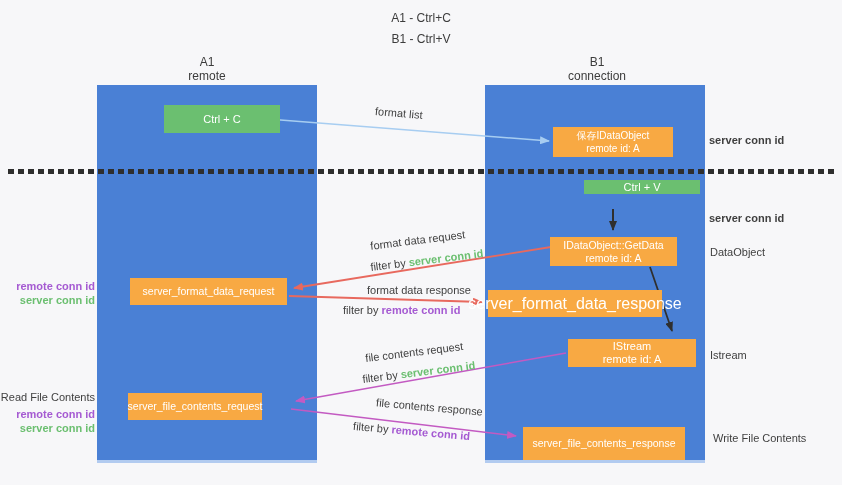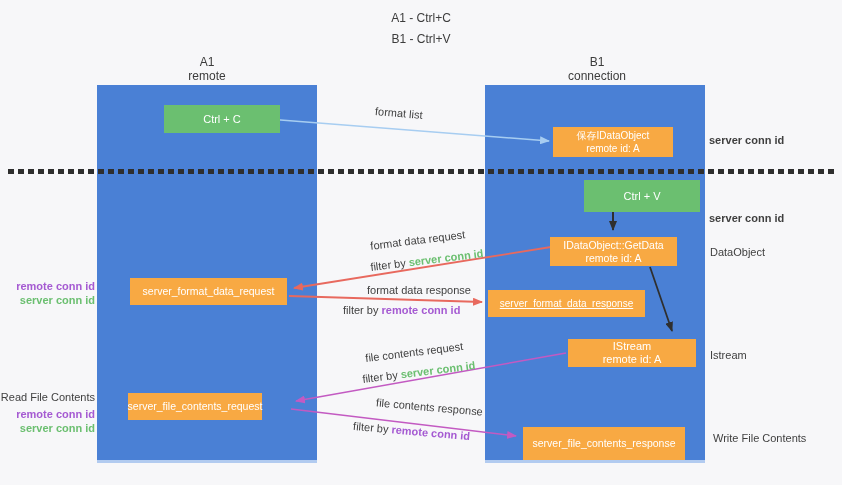--- a/index.html
+++ b/index.html
@@ -18,24 +18,24 @@
   .dotted{position:absolute;left:8px;top:169px;width:828px;height:5px;
           background-image:repeating-linear-gradient(90deg,#2e2e2e 0 6px,transparent 6px 10px);}
   svg.arrows{position:absolute;left:0;top:0;z-index:3;pointer-events:none;}
   .node{position:absolute;z-index:4;display:flex;flex-direction:column;align-items:center;
         justify-content:center;color:#fff;text-align:center;font-size:11px;line-height:13px;
         white-space:nowrap;}
   .green{background:#6bbf70;margin-left:27px;}
   .orange{background:#f8a943;}
   #n-ctrlc{left:137px;top:105px;width:116px;height:28px;}
   #n-save{left:553px;top:127px;width:120px;height:30px;font-size:10px;}
-  #n-ctrlv{left:557px;top:180px;width:116px;height:32px;}
+  #n-ctrlv{left:557px;top:180px;width:116px;height:14px;}
   #n-getdata{left:550px;top:237px;width:127px;height:29px;font-size:10.5px;}
   #n-freq{left:130px;top:278px;width:157px;height:27px;font-size:10.5px;}
-  #n-fres{left:488px;top:290px;width:157px;height:27px;font-size:10px;text-decoration:underline;}
+  #n-fres{left:488px;top:290px;width:174px;height:27px;font-size:16px;}
   #n-istream{left:568px;top:339px;width:128px;height:28px;}
   #n-creq{left:128px;top:393px;width:134px;height:27px;font-size:10.5px;}
   #n-cres{left:523px;top:427px;width:162px;height:33px;font-size:10.5px;}
   .elabel{position:absolute;z-index:5;font-size:11px;color:#3f3f3f;white-space:nowrap;}
   #el-formatlist{left:375px;top:107px;transform:rotate(5deg);}
   #el-fdreq{left:370px;top:234px;transform:rotate(-7deg);}
   #el-fdreq-filter{left:370px;top:254px;transform:rotate(-7deg);}
   #el-fdres{left:367px;top:284px;}
   #el-fdres-filter{left:343px;top:304px;}
   #el-fcreq{left:365px;top:346px;transform:rotate(-7deg);}

